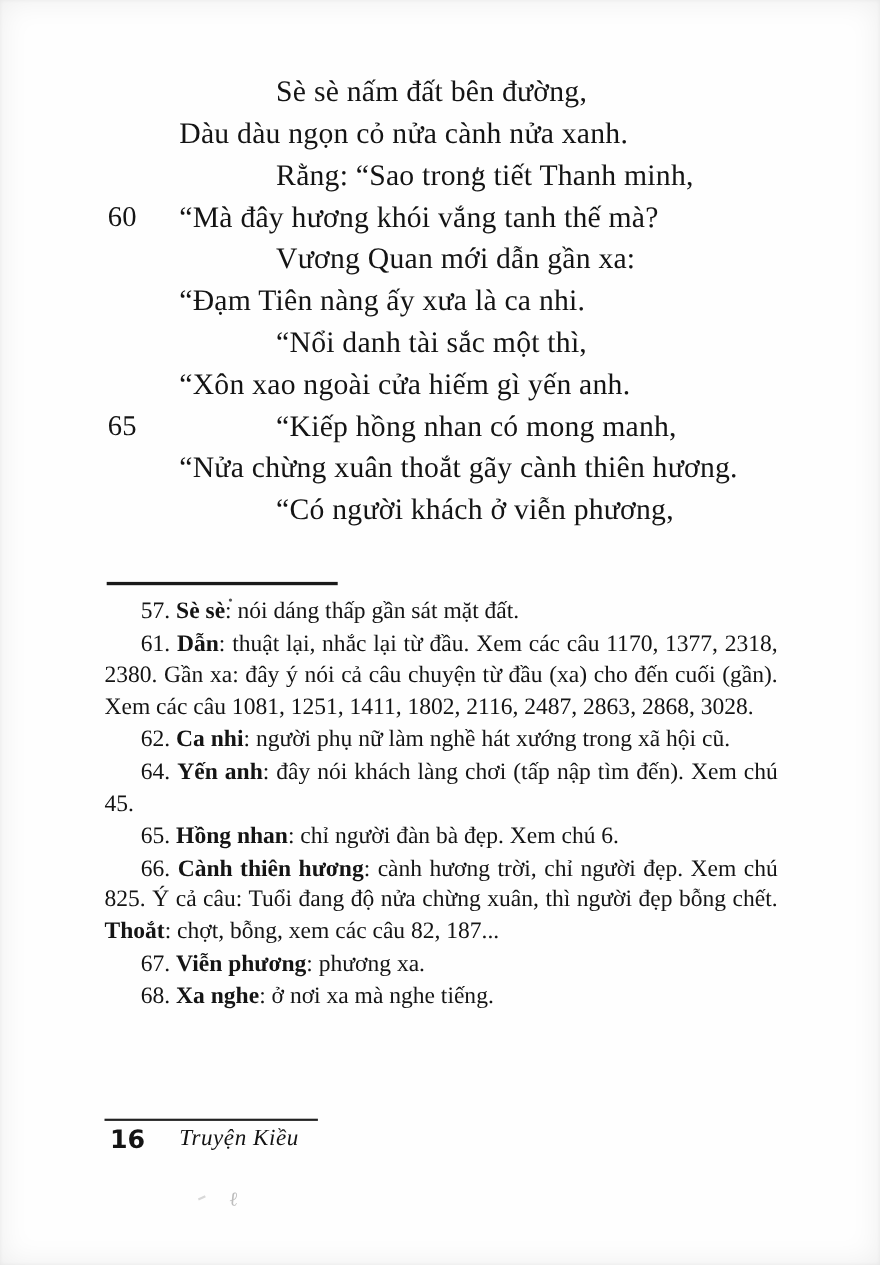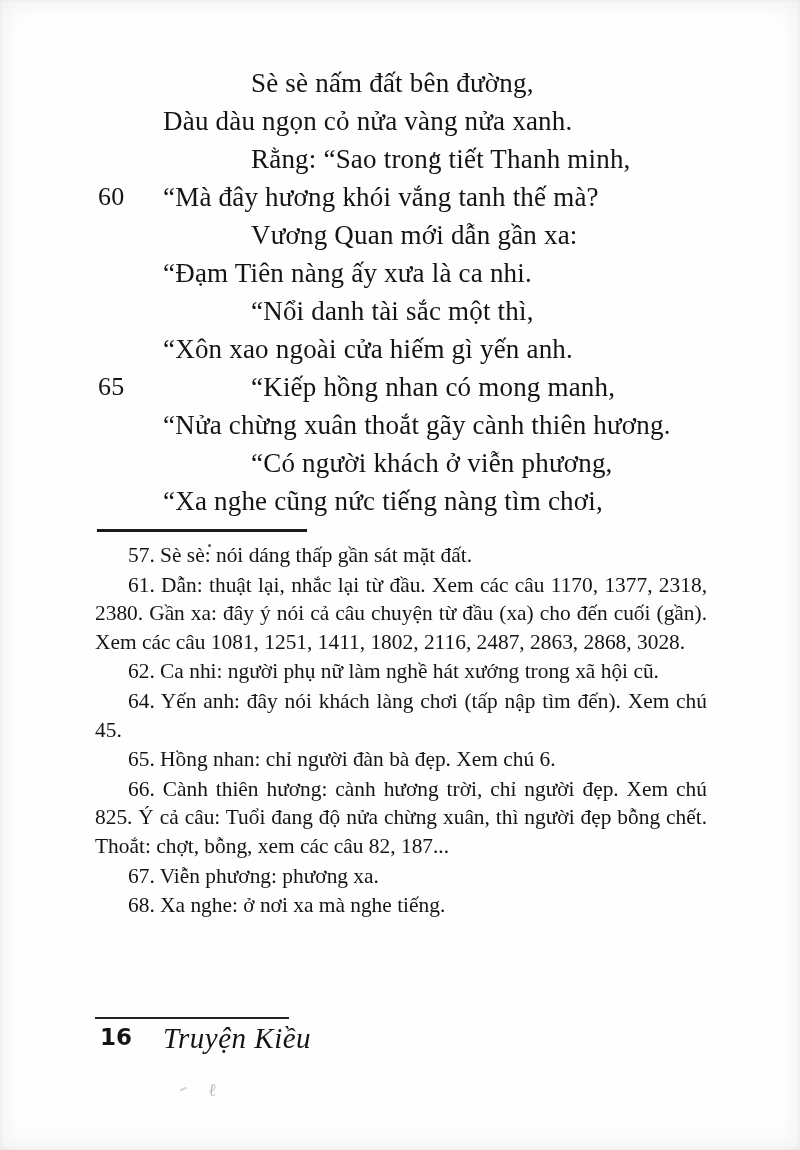--- a/index.html
+++ b/index.html
@@ -61,21 +61,21 @@
     left: 95px;
     width: 612px;
     font-size: 21.4px;
     line-height: 28.6px;
     text-align: justify;
   }
   p.footnote {
     margin: 0 0 1px 0;
     text-indent: 33px;
   }
-  .footnotes .term { font-weight: 400; }
+  .footnotes .term { font-weight: 700; }
 
   
   .footer-rule {
     position: absolute;
     top: 1017px;
     left: 95px;
     width: 194px;
     height: 2px;
     background: #222;
   }
@@ -85,21 +85,21 @@
     left: 100px;
     font-family: "DejaVu Sans", "Liberation Sans", sans-serif;
     font-weight: 700;
     font-size: 23px;
   }
   .book-title {
     position: absolute;
     top: 1022px;
     left: 163px;
     font-style: italic;
-    font-size: 29px;
+    font-size: 21px;
     letter-spacing: 0.5px;
     text-align: center;
   }
 
   
   .smudge-l {
     position: absolute;
     top: 1080px;
     left: 208px;
     color: #bdbdbd;
@@ -140,21 +140,21 @@
 <div class="page">
 
   <div class="verse-block">
   <div class="verse-line six">
     <span class="verse-num"></span>
     <span class="verse-text">Sè sè nấm đất bên đường,</span>
   </div>
 
   <div class="verse-line eight">
     <span class="verse-num"></span>
-    <span class="verse-text">Dàu dàu ngọn cỏ nửa vàng nửa xanh.</span>
+    <span class="verse-text">Dàu dàu ngọn cỏ nửa cành nửa xanh.</span>
   </div>
 
   <div class="verse-line six">
     <span class="verse-num"></span>
     <span class="verse-text">Rằng: “Sao trong tiết Thanh minh,</span>
   </div>
 
   <div class="verse-line eight">
     <span class="verse-num">60</span>
     <span class="verse-text">“Mà đây hương khói vắng tanh thế mà?</span>
@@ -188,24 +188,20 @@
   <div class="verse-line eight">
     <span class="verse-num"></span>
     <span class="verse-text">“Nửa chừng xuân thoắt gãy cành thiên hương.</span>
   </div>
 
   <div class="verse-line six">
     <span class="verse-num"></span>
     <span class="verse-text">“Có người khách ở viễn phương,</span>
   </div>
 
-  <div class="verse-line eight">
-    <span class="verse-num"></span>
-    <span class="verse-text">“Xa nghe cũng nức tiếng nàng tìm chơi,</span>
-  </div>
 </div>
 
   <div class="footnote-rule"></div>
 
   <div class="footnotes">
   <p class="footnote"><span>57. </span><span class="term">Sè sè</span><span>: nói dáng thấp gần sát mặt đất.</span></p>
 
 
   <p class="footnote"><span>61. </span><span class="term">Dẫn</span><span>: thuật lại, nhắc lại từ đầu. Xem các câu 1170, 1377, 2318, 2380. Gần xa: đây ý nói cả câu chuyện từ đầu (xa) cho đến cuối (gần). Xem các câu 1081, 1251, 1411, 1802, 2116, 2487, 2863, 2868, 3028.</span></p>
 

